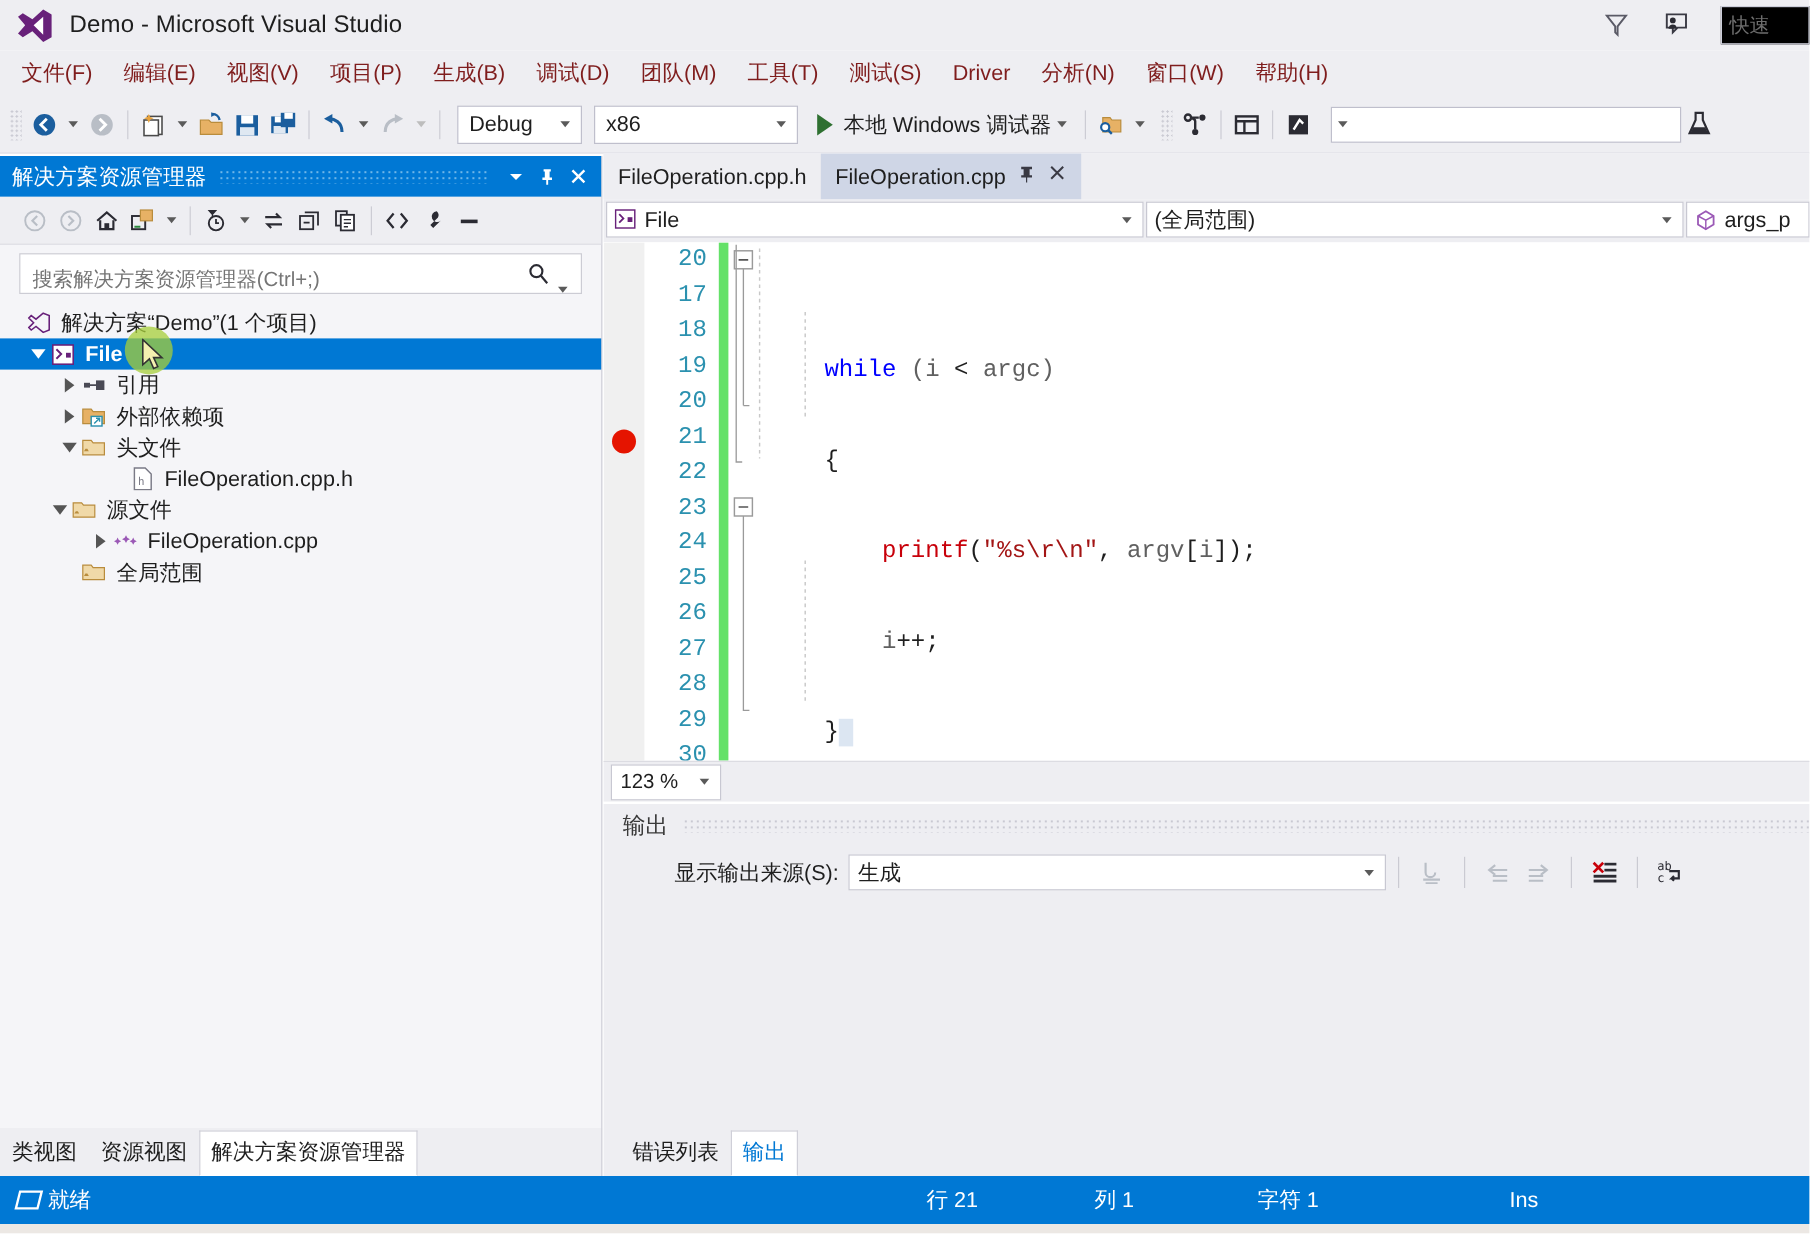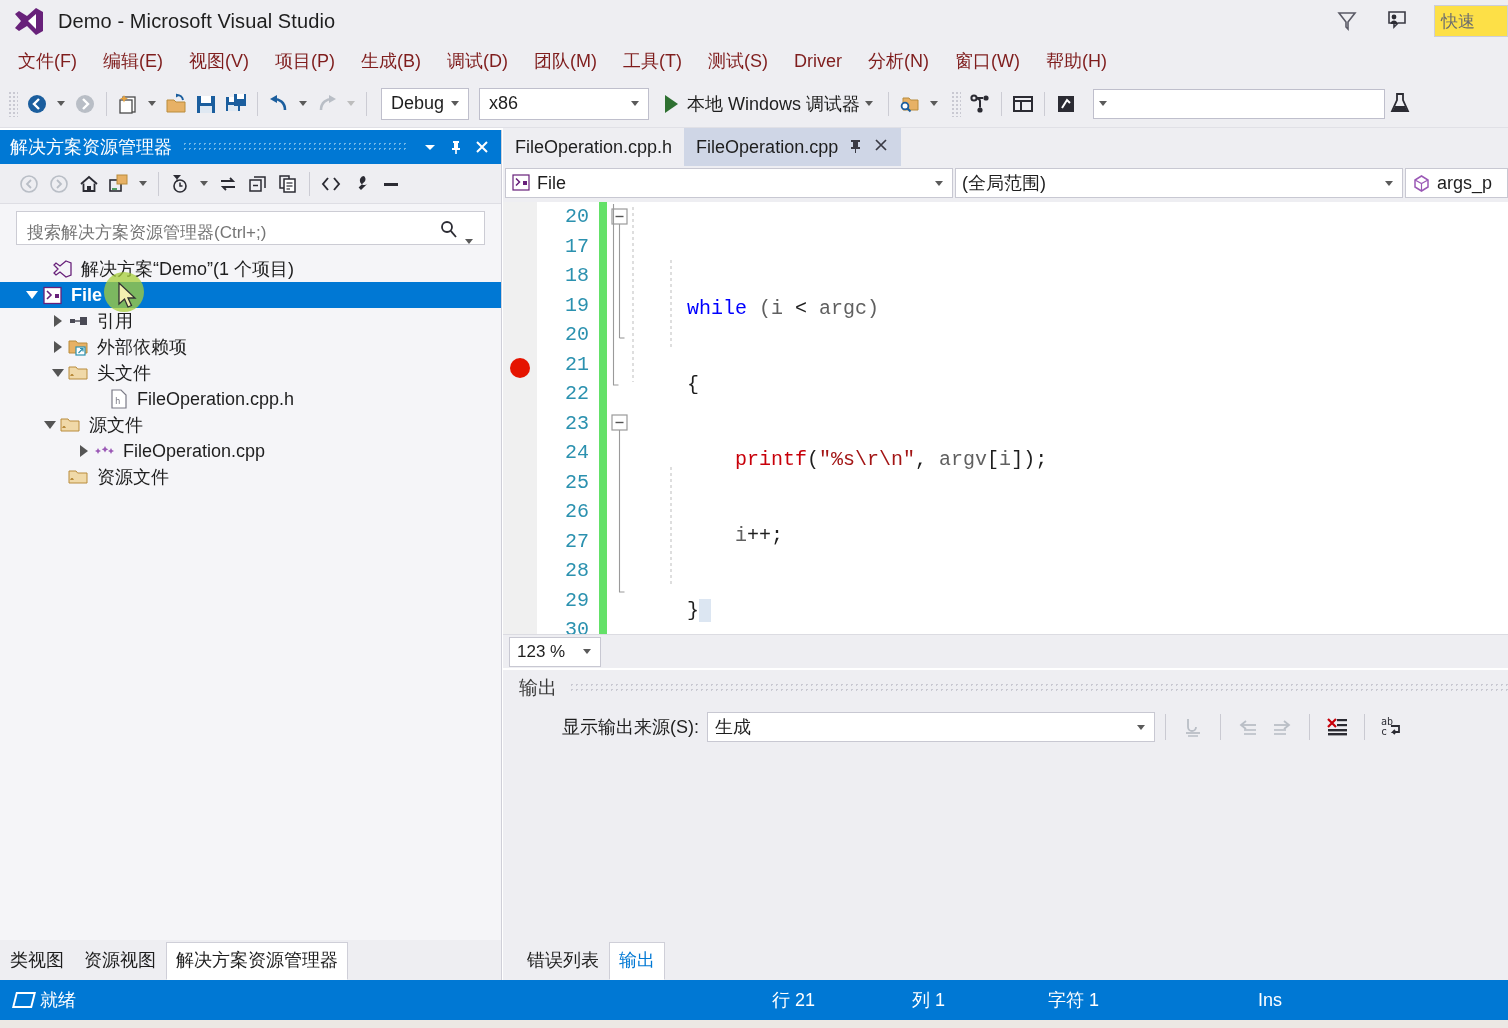--- a/index.html
+++ b/index.html
@@ -21,21 +21,21 @@
   #vs-logo { margin-left: 14px; width: 30px; height: 30px; position: relative; }
   #app-title {
     margin-left: 14px; font-size: 20px; color: #1e1e1e; letter-spacing: .1px;
   }
   #titlebar-right {
     margin-left: auto; display: flex; align-items: center; gap: 22px;
     padding-right: 0px;
   }
   .tb-icon { width: 28px; height: 28px; position: relative; }
   #quick-launch {
-    width: 74px; height: 32px; border: 1px solid #ccceda; background: #fde047;
+    width: 74px; height: 32px; border: 1px solid #ccceda; background: #000000;
     font-size: 17px; color: #6d6d6d; display: flex; align-items: center;
     padding-left: 6px; overflow: hidden; white-space: nowrap;
   }
 
   
   #menubar {
     position: absolute; left: 0; top: 42px; width: 1508px; height: 38px;
     background: #eeeef2; display: flex; align-items: center;
   }
   .menu-item {
@@ -61,21 +61,21 @@
     border-top: 5px solid #5a5a5a; margin: 0 5px;
   }
   .caret-dis { border-top-color: #bdbdbd; }
   .tb-sep { width: 1px; height: 24px; background: #ccccd4; margin: 0 6px; }
   .combo {
     height: 32px; border: 1px solid #bfbfcc; background: #fff;
     display: flex; align-items: center; padding: 0 4px 0 9px;
     font-size: 18px; color: #1e1e1e; position: relative;
   }
   .combo .cb-caret { margin-left: auto; }
-  #cfg-combo { width: 88px; margin-left: 8px; align-items: center; }
+  #cfg-combo { width: 104px; margin-left: 8px; align-items: center; }
   #plat-combo { width: 170px; margin-left: 10px; }
   #run-btn {
     display: flex; align-items: center; margin-left: 12px; height: 34px; padding: 0 4px;
   }
   #run-btn .play {
     width: 0; height: 0; border-top: 9px solid transparent; border-bottom: 9px solid transparent;
     border-left: 13px solid #2e7031; margin-right: 9px;
   }
   #run-label { font-size: 18px; color: #1e1e1e; white-space: nowrap; }
   #findbox {
@@ -534,21 +534,21 @@
       <svg width="22" height="22" viewBox="0 0 22 22">
           <circle cx="9" cy="9" r="5" fill="none" stroke="#2b2b33" stroke-width="1.8"></circle>
           <line x1="12.8" y1="12.8" x2="18" y2="19" stroke="#2b2b33" stroke-width="1.8"></line>
         </svg>
     </span>
     <span class="caret-sm"></span>
   </div>
 
   <div id="se-tree">
 
-    <div class="tree-row" style="padding-left:32px">
+    <div class="tree-row" style="padding-left:2px">
       <span class="expander"></span>
       <span class="tree-icon">
         <svg width="20" height="18" viewBox="0 0 20 18">
             <polygon points="13,1 18,3 18,15 13,17 7,12 3,15 1,13 5,9 1,5 3,3 7,6" fill="none" stroke="#68217a" stroke-width="1.3"></polygon>
           </svg>
       </span>
       <span>解决方案“Demo”(1 个项目)</span>
     </div>
 
     <div class="tree-row selected" style="padding-left:22px">
@@ -643,21 +643,21 @@
       <span>FileOperation.cpp</span>
     </div>
 
     <div class="tree-row" style="padding-left:68px">
       <span class="tree-icon">
         <svg width="22" height="18" viewBox="0 0 22 18">
             <path d="M1,3 h7 l1.6,2 H19 v10 H1 Z" fill="#f0d9a8" stroke="#b98c3c" stroke-width="1"></path>
             <path d="M2,12 h4 l-1.2,-2 H3.2 Z" fill="#b98c3c"></path>
           </svg>
       </span>
-      <span>资源文件</span>
+      <span>全局范围</span>
     </div>
   </div>
 </div>
 
 <div id="se-tabs">
   <div class="btab">类视图</div>
   <div class="btab">资源视图</div>
   <div class="btab active">解决方案资源管理器</div>
 </div>
 

